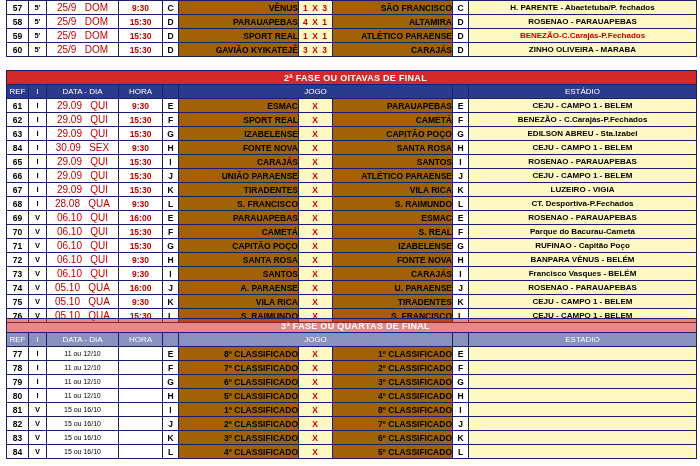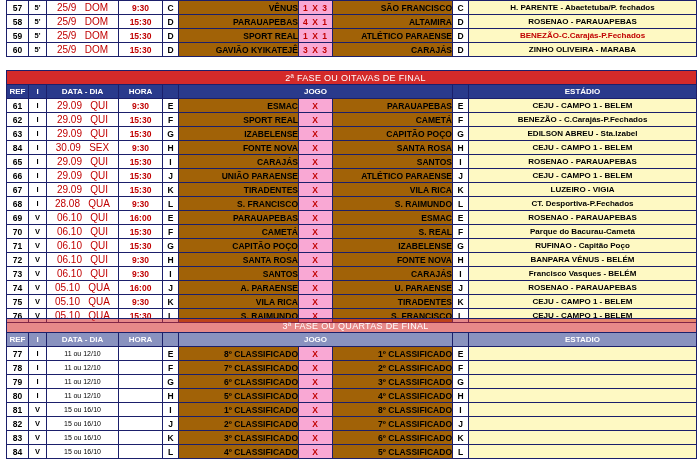--- a/index.html
+++ b/index.html
@@ -39,42 +39,42 @@
     font-weight:bold;
   }
   .row td.num{background:#ffffff;font-weight:bold;}
   .row td.ref{background:#ffffff;font-weight:bold;font-size:7.5px;}
   .row td.date{background:#ffffff;font-weight:normal;font-size:10px;color:#c00000;}
   .row td.date.blk-txt{color:#000;font-weight:normal;font-size:7px;}
   .row td.hora{background:#ffffff;color:#c00000;font-weight:bold;}
   .row td.hora.blk-txt{color:#000;}
   .row td.letter{background:#ffffff;}
   .row td.team{background:#a16207;text-align:right;}
-  .row td.score{background:#f9a8d4;color:#c00000;font-weight:bold;letter-spacing:1px;}
+  .row td.score{background:#fef9c3;color:#c00000;font-weight:bold;letter-spacing:1px;}
   .row td.est{background:#fef9c3;font-size:8px;}
   .est-red{color:#c00000;margin-left:32px;}
   .est-small{font-size:7px;font-weight:normal;}
 
   
   .titlebar td{
     height:13px;
     background:#d42a2a;
     color:#ffffff;
-    font-weight:normal;
+    font-weight:bold;
     font-size:9px;
     text-align:center;
     border:1px solid #1b1f6b;
     letter-spacing:.3px;
     padding-left:8px;
   }
   .subhdr td{
     height:13px;
     background:#2a3a8c;
     color:#ffffff;
-    font-weight:bold;
+    font-weight:normal;
     font-size:8px;
     text-align:center;
     border:1px solid #1b1f6b;
   }
   .subhdr td.empty{background:#2a3a8c;}
   .faded td{opacity:.55;}
 
   .blocktop{top:0px;}
   .block2{top:70px;}
   .block3{top:318px;}

